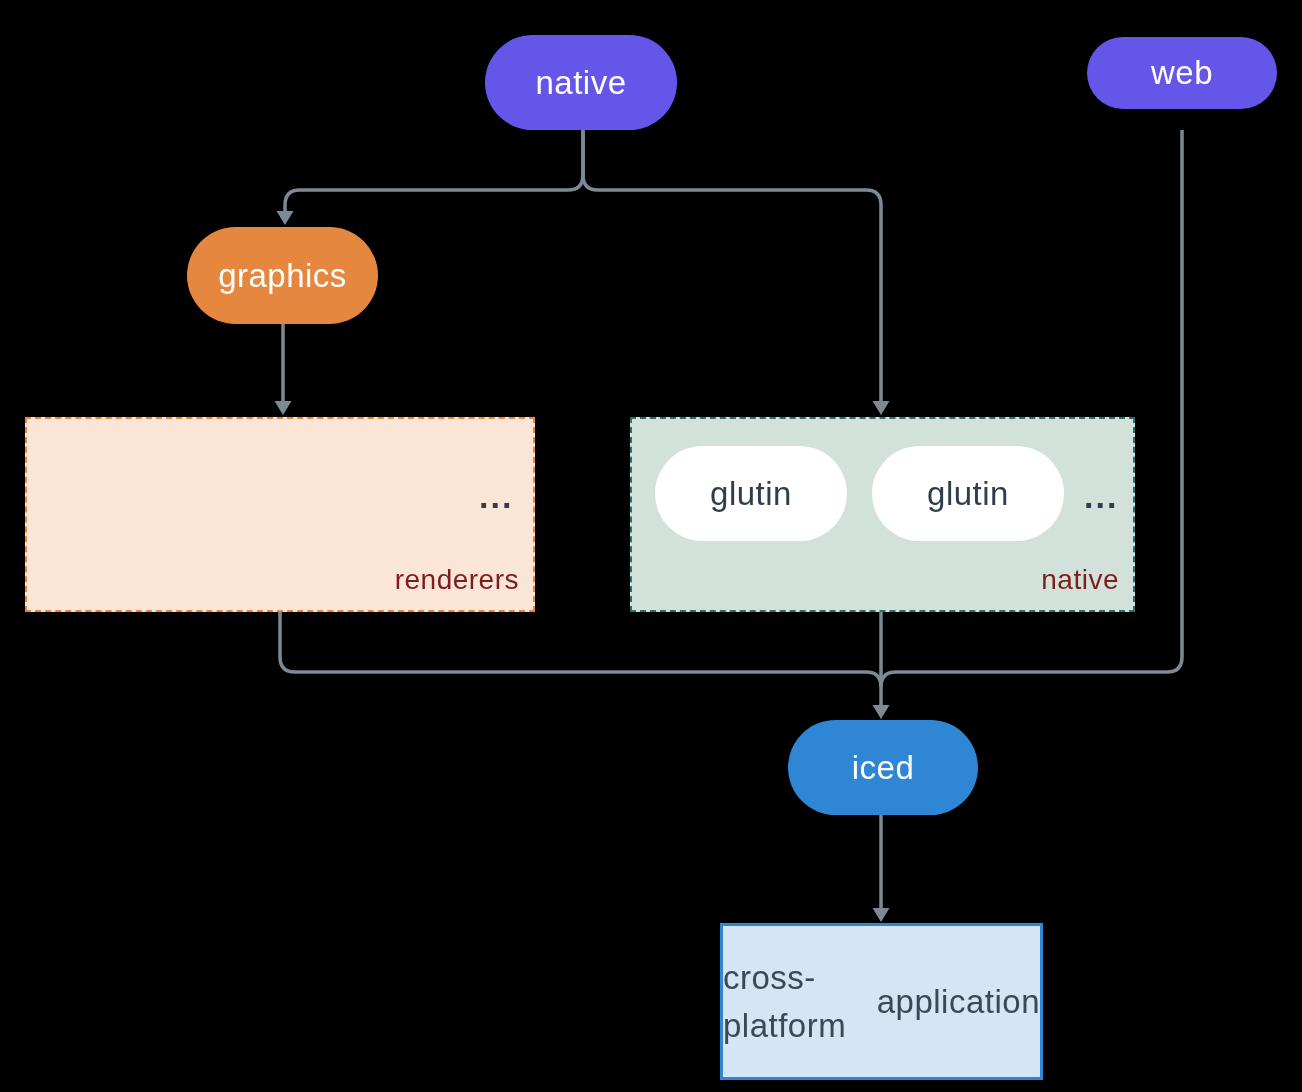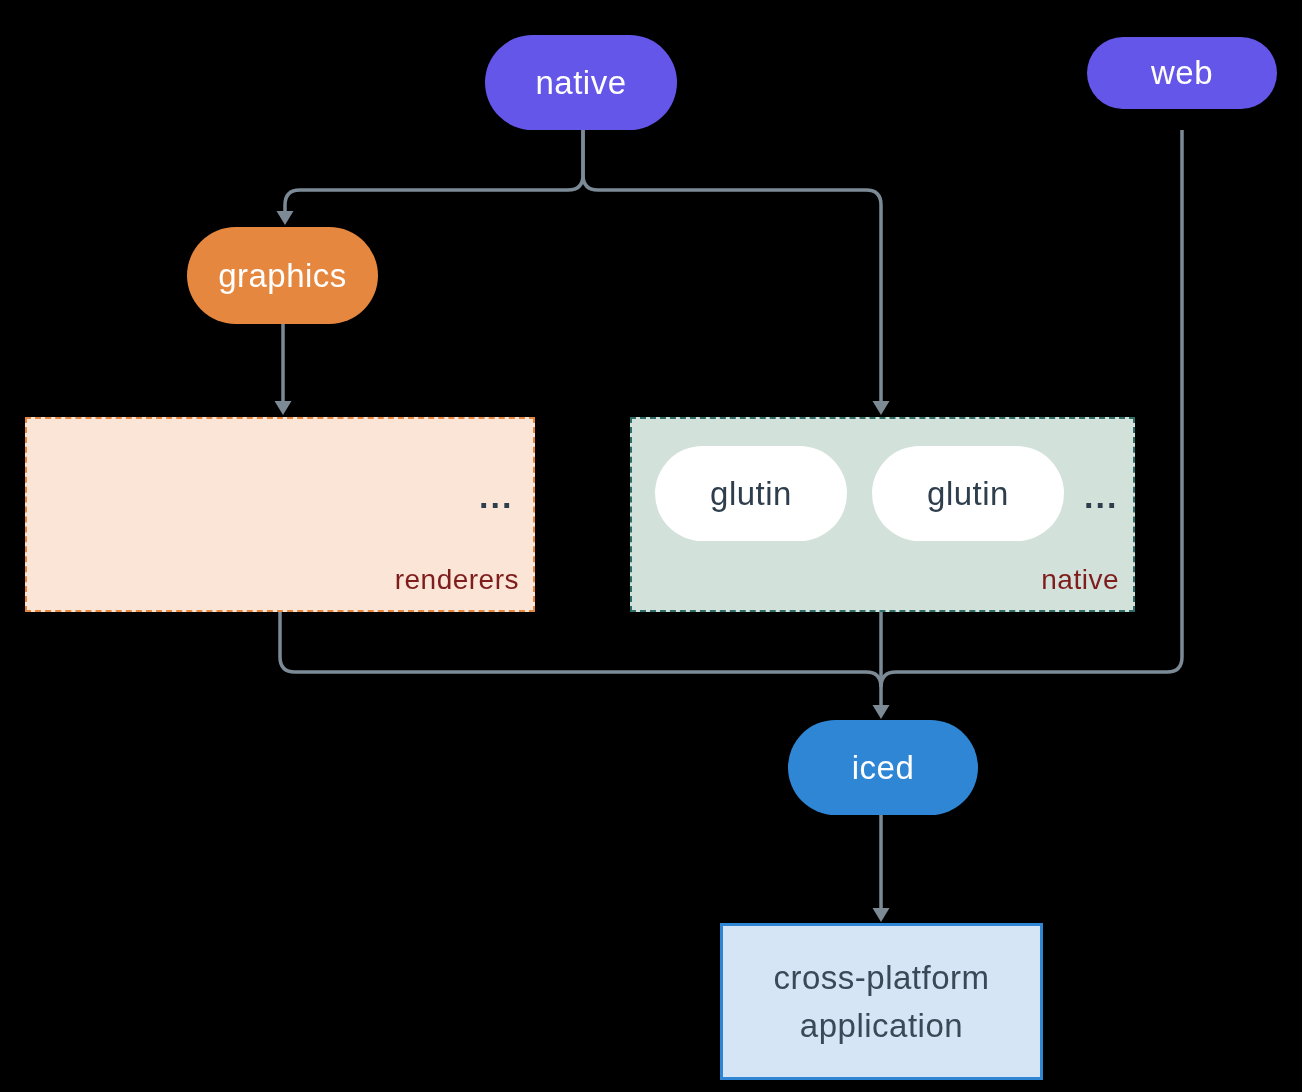--- a/index.html
+++ b/index.html
@@ -59,21 +59,21 @@
     position:absolute;right:14px;bottom:14px;
     color:#7f1d1d;font-size:28px;letter-spacing:0.5px;
   }
 
   .app-box{
     position:absolute;
     left:720px;top:911px;width:323px;height:157px;
     box-sizing:border-box;
     background:#d5e5f6;
     border:3px solid #2e86d4;
-    display:flex;flex-direction:column;align-items:center;justify-content:center;
+    display:flex;flex-direction:row;align-items:center;justify-content:center;
     color:#3a4956;font-size:33px;line-height:48px;letter-spacing:0.5px;
   }
 </style>
 </head>
 <body>
 
 <div id="canvas">
 
   <svg id="edges" viewBox="0 0 1302 1092">
     <path class="edge" d="M583 118 V163 Q583 178 568 178 H300 Q285 178 285 193 V200"></path>

